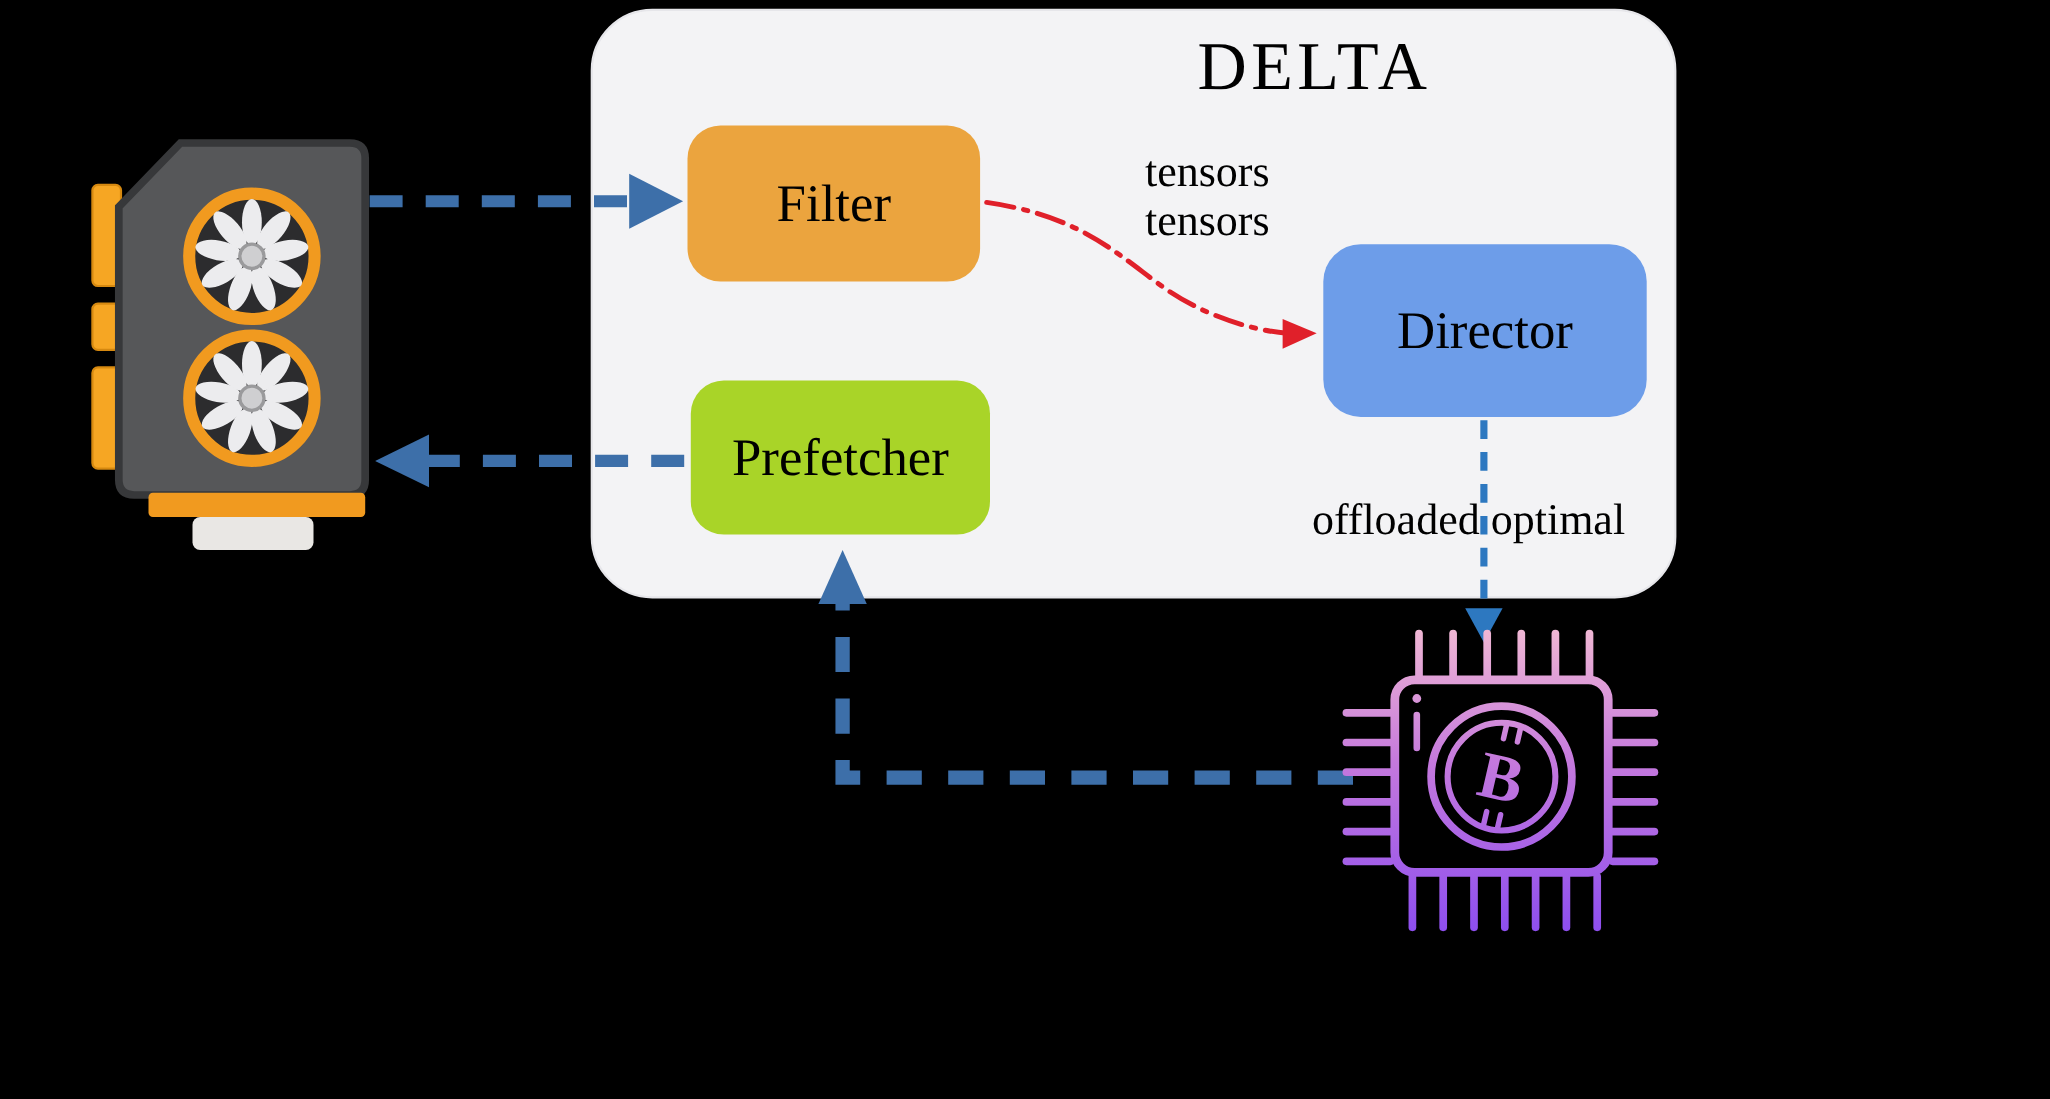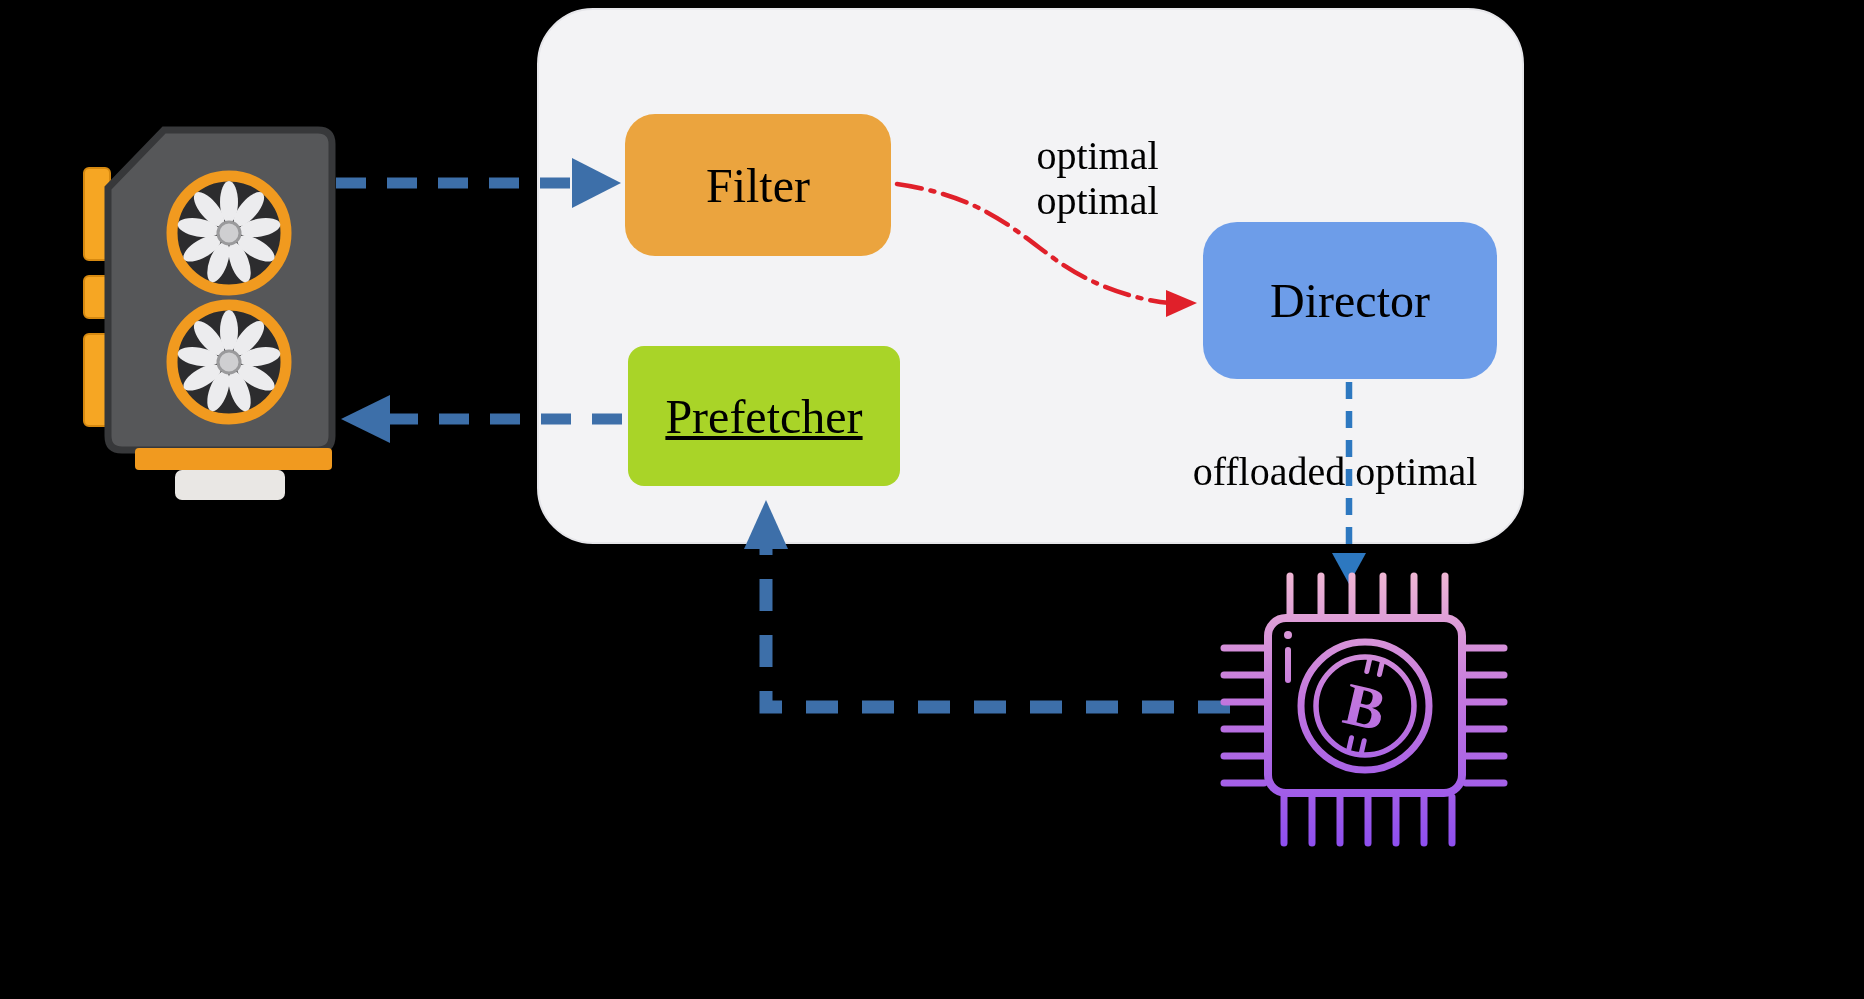--- a/index.html
+++ b/index.html
@@ -17,21 +17,21 @@
   .icon-svg { position: absolute; z-index: 3; }
   .gpu-svg  { left: 78px;  top: 118px; width: 262px; height: 392px; }
   .chip-svg { left: 1212px; top: 562px; width: 300px; height: 295px; }
 
   .node {
     position: absolute; z-index: 4; display: flex; align-items: center; justify-content: center;
     color: #000; font-size: 48px; font-family: "Liberation Serif", serif;
   }
   .node-filter     { left: 625px;  top: 114px; width: 266px; height: 142px; border-radius: 30px; background: #eba43e; }
   .node-director   { left: 1203px; top: 222px; width: 294px; height: 157px; border-radius: 34px; background: #6d9de9; }
-  .node-prefetcher { left: 628px;  top: 346px; width: 272px; height: 140px; border-radius: 16px; background: #a9d428; text-decoration: underline; }
+  .node-prefetcher { left: 628px;  top: 346px; width: 272px; height: 140px; border-radius: 30px; background: #a9d428; }
 
   .title {
     position: absolute; left: 1045px; top: 26px; width: 300px; z-index: 5;
     text-align: center; font-size: 62px; letter-spacing: 4px; color: #000;
     font-family: "Liberation Serif", serif;
   }
 
   .edge-label {
     position: absolute; z-index: 5; text-align: center; color: #000;
     font-size: 40px; line-height: 1.12; font-family: "Liberation Serif", serif;
@@ -104,32 +104,33 @@
       <ellipse cx="151" cy="213" rx="9" ry="21" fill="#ececee" transform="rotate(240 151 244)"></ellipse>
       <ellipse cx="151" cy="213" rx="9" ry="21" fill="#ececee" transform="rotate(280 151 244)"></ellipse>
       <ellipse cx="151" cy="213" rx="9" ry="21" fill="#ececee" transform="rotate(320 151 244)"></ellipse>
       <circle cx="151" cy="244" r="11" fill="#cfcfd1" stroke="#9a9a9c" stroke-width="3"></circle>
     </g>
 
     <rect x="57" y="330" width="197" height="22" rx="4" fill="#f19a1f"></rect>
     <rect x="97" y="352" width="110" height="30" rx="7" fill="#e9e7e4"></rect>
   </svg>
 
+  <div class="title">DELTA</div>
 
   <div class="node node-filter" style="background: rgb(235, 164, 62);">
     <span>Filter</span>
   </div>
   <div class="node node-director" style="background: rgb(109, 157, 233);">
     <span>Director</span>
   </div>
   <div class="node node-prefetcher" style="background: rgb(169, 212, 40);">
     <span>Prefetcher</span>
   </div>
 
-  <div class="edge-label label-optimal">optimal optimal</div>
+  <div class="edge-label label-optimal">tensors tensors</div>
   <div class="edge-label label-offloaded">offloaded optimal</div>
 
   <svg class="icon-svg chip-svg" viewBox="0 0 300 295" xmlns="http://www.w3.org/2000/svg">
     <defs>
       <linearGradient id="chipGrad" gradientUnits="userSpaceOnUse" x1="150" y1="0" x2="150" y2="295">
         <stop offset="0" stop-color="#f3bcd3"></stop>
         <stop offset="0.45" stop-color="#c478dd"></stop>
         <stop offset="1" stop-color="#8a4cf0"></stop>
       </linearGradient>
     </defs>

